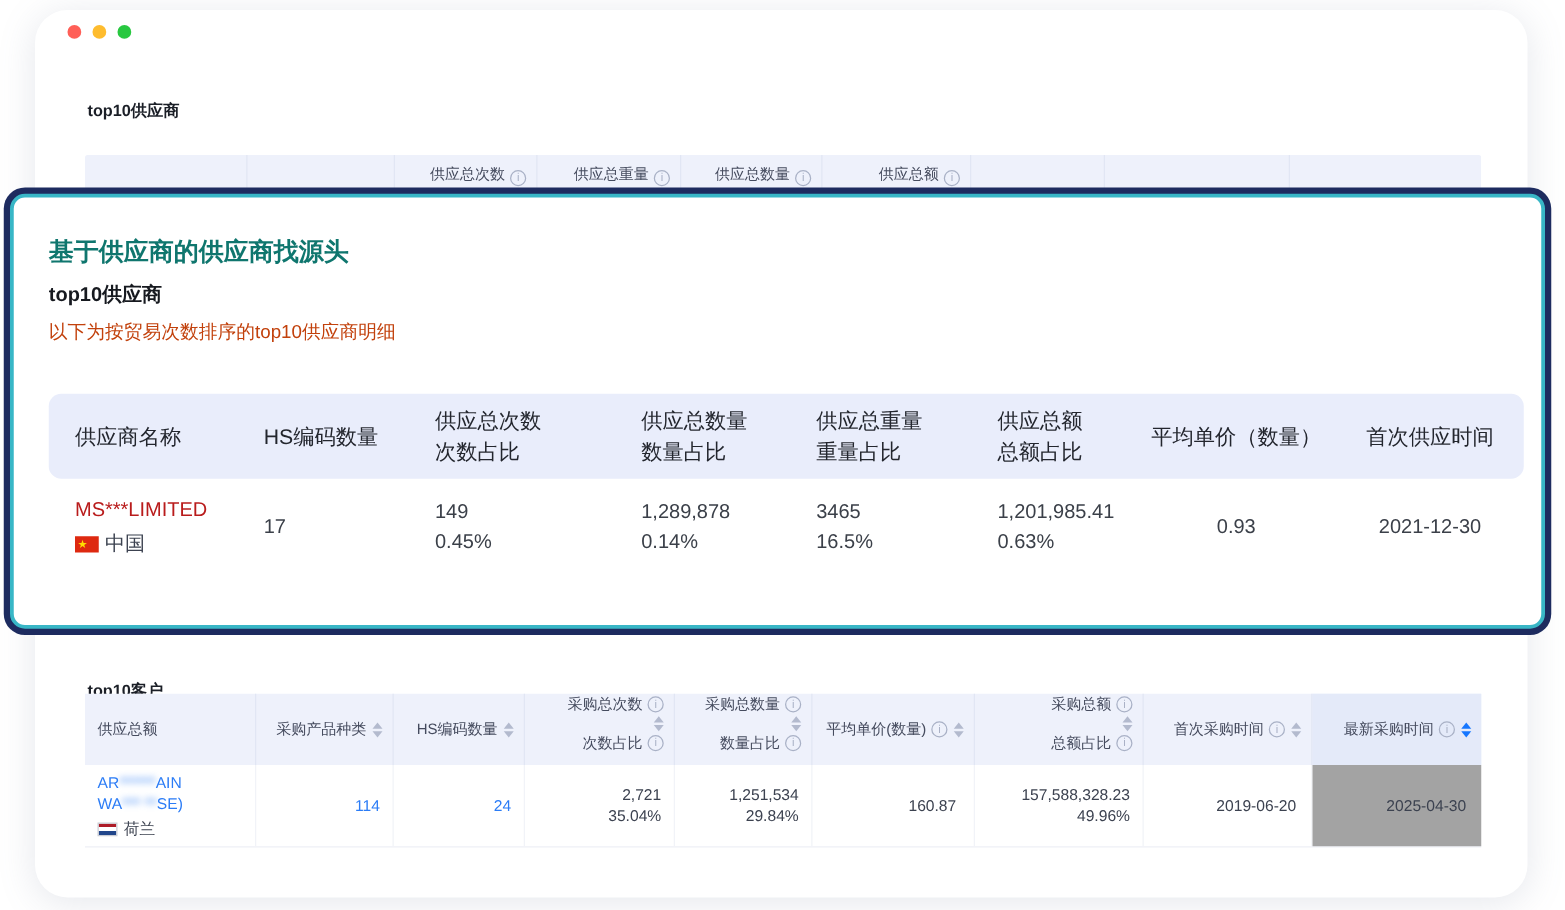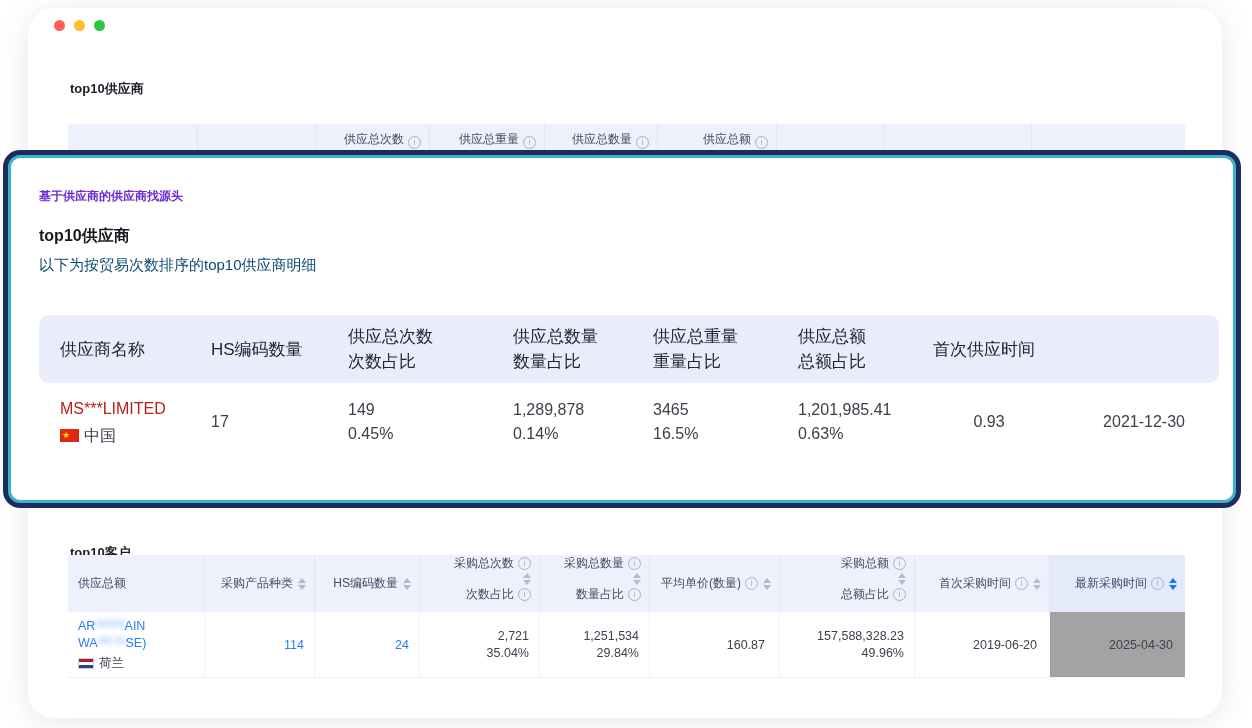--- a/index.html
+++ b/index.html
@@ -65,23 +65,23 @@
   .flag-cn { display:inline-flex; width:19px; height:13px; background:#de2910; color:#ffde00;
              font-size:9px; line-height:13px; padding-left:2px; align-items:center; }
   .flag-nl { display:inline-block; width:16px; height:11px; border:1px solid #c9ccd4;
              background:linear-gradient(180deg,#ae1c28 0 33%,#ffffff 33% 66%,#21468b 66% 100%); }
   .country-line { display:flex; align-items:center; gap:5px; margin-top:3px; color:#3c4250; }
 
   
   .overlay { position:absolute; left:8px; top:155px; width:1228px; height:348px;
              background:#fff; border:3px solid #38b6c6; border-radius:12px;
              box-shadow:0 0 0 5px #1d2b5f; z-index:10; }
-  .ov-title { position:absolute; left:28px; top:30px; font-size:12px; font-weight:bold; color:#6d28d9; }
+  .ov-title { position:absolute; left:28px; top:30px; font-size:20px; font-weight:bold; color:#0f766e; }
   .ov-heading { position:absolute; left:28px; top:68px; font-size:16px; font-weight:bold; color:#16191f; }
-  .ov-sub { position:absolute; left:28px; top:98px; font-size:15px; color:#0c4a6e; }
+  .ov-sub { position:absolute; left:28px; top:98px; font-size:15px; color:#c2410c; }
   .ov-table { position:absolute; left:28px; top:157px; width:1180px; }
   .ov-head { display:flex; background:#e9edfb; border-radius:10px; height:68px; }
   .ov-head .oc { font-size:17px; color:#23262e; font-weight:500; display:flex; flex-direction:column; justify-content:center; line-height:25px; }
   .ov-body { display:flex; height:78px; }
   .ov-body .oc { font-size:16px; color:#3b4049; display:flex; flex-direction:column; justify-content:center; line-height:24px; }
   .oc.cpad1 { padding-left:21px; }
   .oc.cpad2 { padding-left:12px; }
   .oc.cpad3 { padding-left:9px; }
   .oc.cpad4 { padding-left:10px; }
   .oc.cpad5 { padding-left:8px; }
@@ -330,20 +330,23 @@
             <span>数量占比</span>
           </div>
         <div class="oc cpad5" style="width:144px">
             <span>供应总重量</span>
             <span>重量占比</span>
           </div>
         <div class="oc cpad6" style="width:120px">
             <span>供应总额</span>
             <span>总额占比</span>
           </div>
+        <div class="oc ccenter" style="width:160px">
+            <span>平均单价（数量）</span>
+          </div>
         <div class="oc ccenter" style="width:150px">
             <span>首次供应时间</span>
           </div>
       </div>
 
       <div class="ov-body">
         <div class="oc cpad1" style="width:160px">
           <span class="ov-name">MS***LIMITED</span>
           <span class="country-line" style="font-size:16px">
               <span class="flag-cn">

